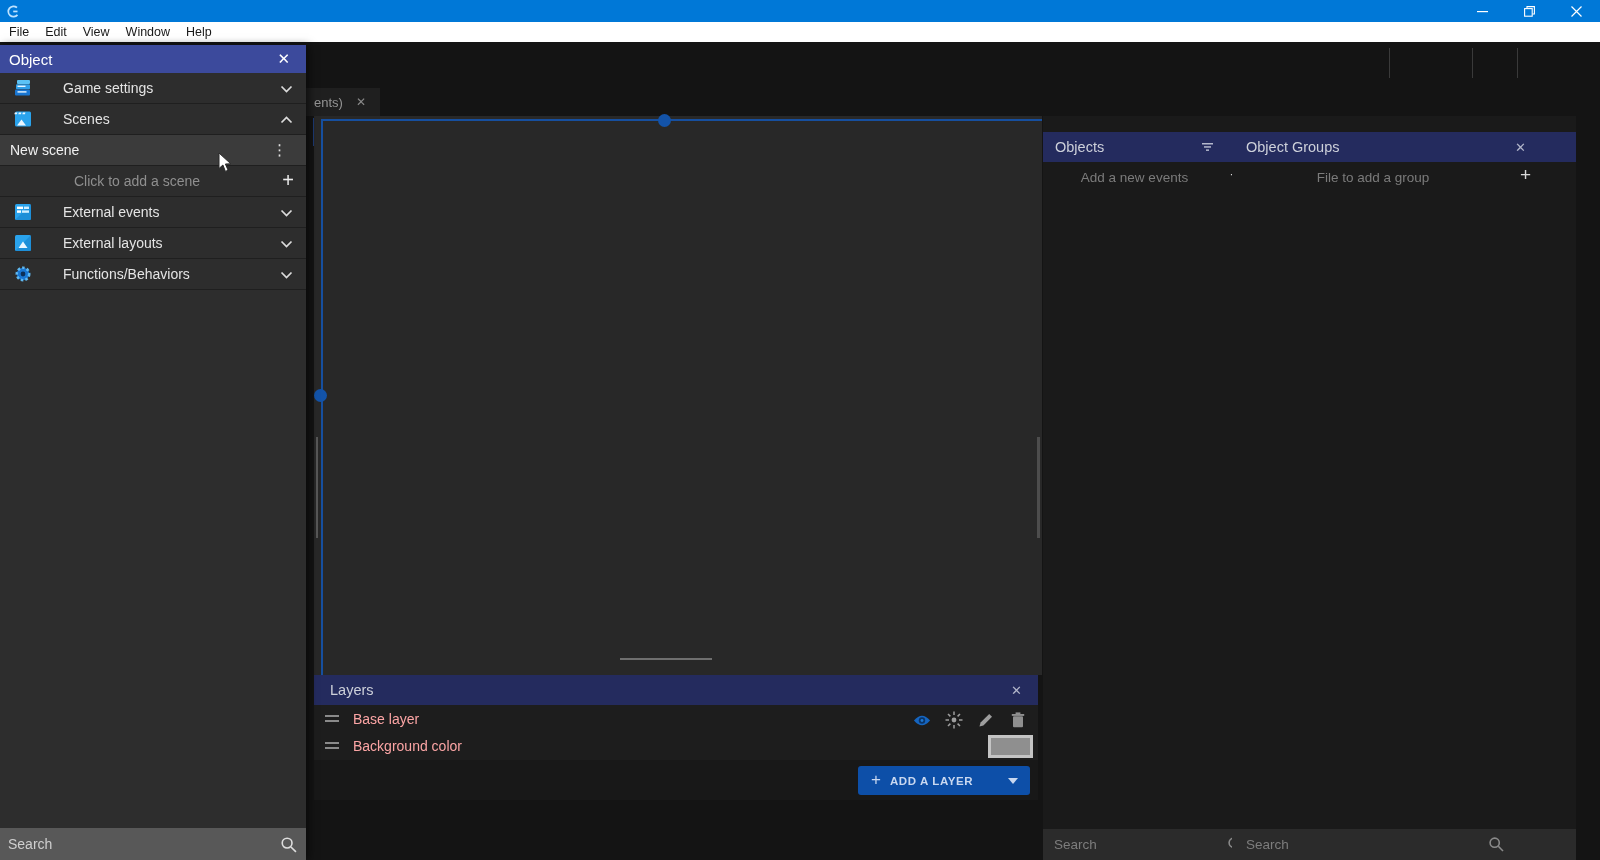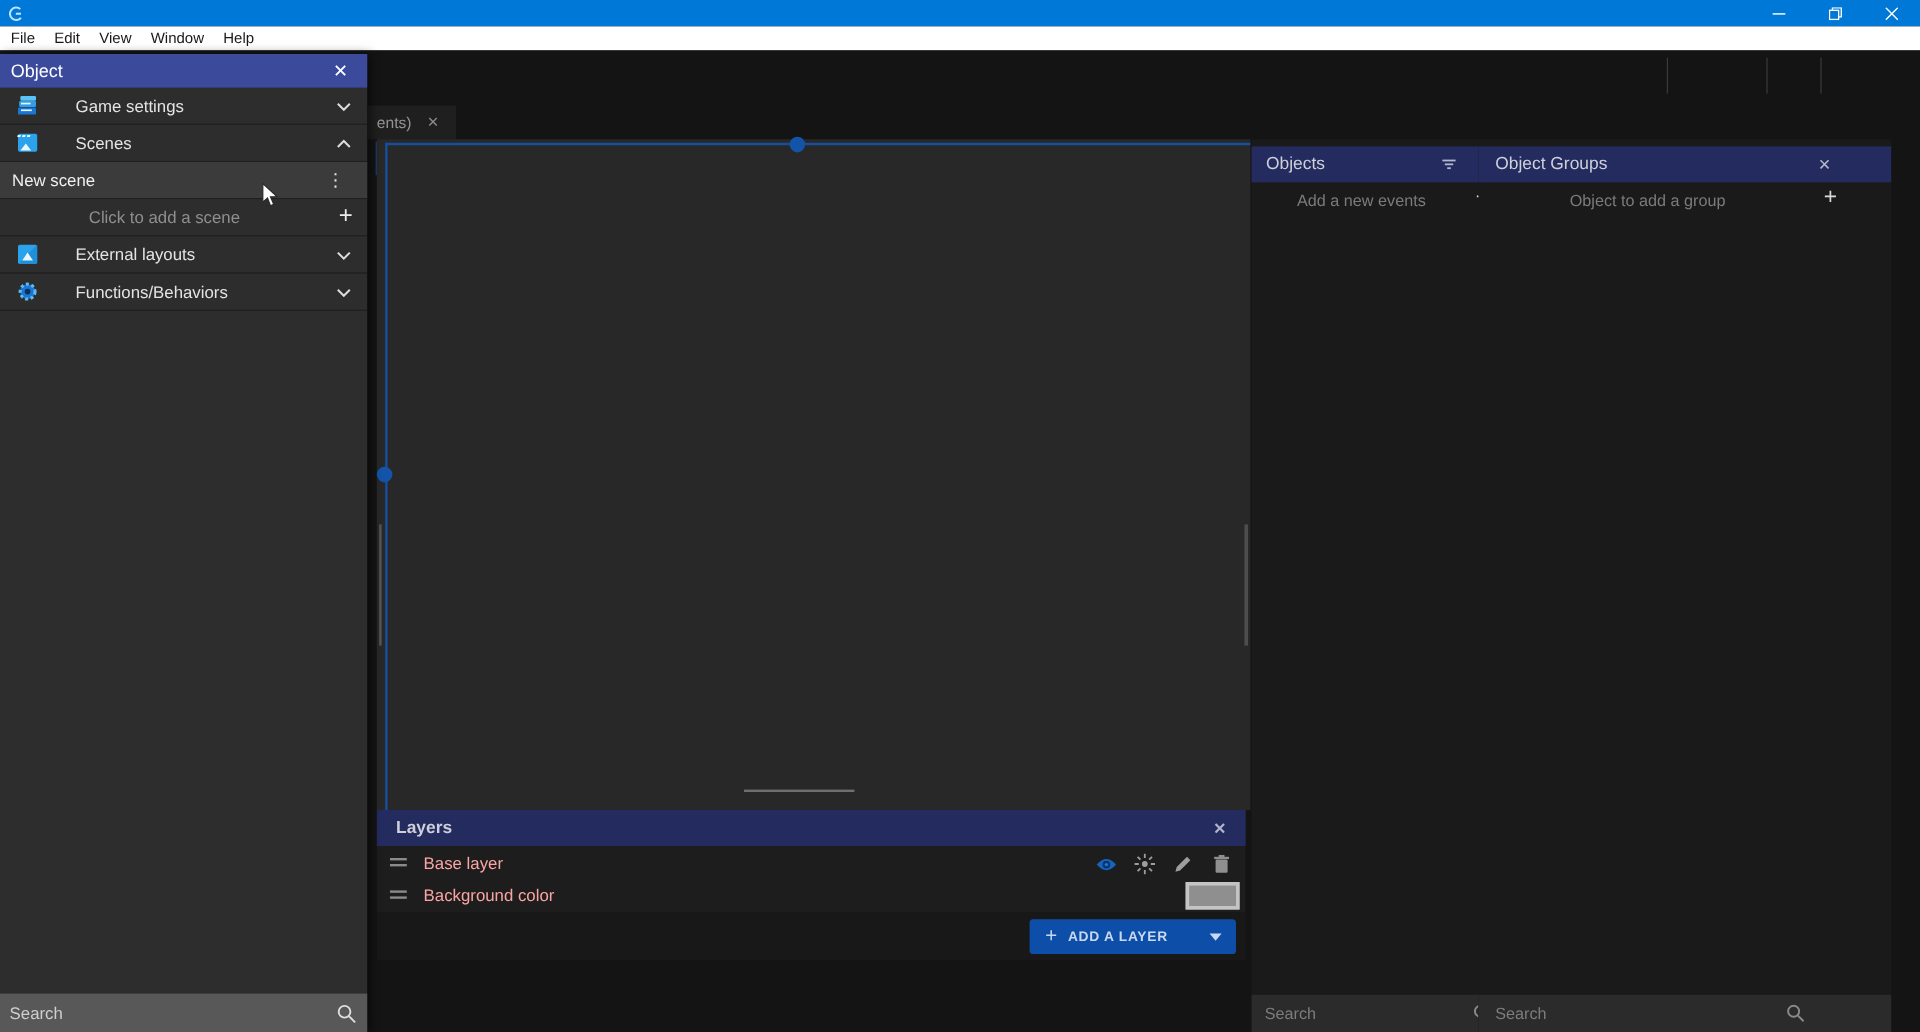--- a/index.html
+++ b/index.html
@@ -39,41 +39,41 @@
   .canvas-drag { position:absolute; left:306px; top:542px; width:92px; height:2px; background:#6f6f6f; }
   .tab-indicator { position:absolute; left:313px; top:76px; width:5px; height:28px; background:#1d3a73; }
 
   
   .dark-header { background:#242b5e; height:30px; display:flex; align-items:center;
                  color:#cdd0da; font-size:14.5px; }
   .hdr-close { color:#b2b6ca; font-size:13px; }
 
   
   .layers-panel { position:absolute; left:314px; top:633px; width:724px; height:125px; background:#1d1d1d; }
-  .layers-panel .dark-header { padding:0 16px;font-weight:bold; }
+  .layers-panel .dark-header { padding:0 16px; }
   .layer-row { height:27px; display:flex; align-items:center; color:#fca5a5; font-size:14px; position:relative; }
   .drag-dots { width:14px; margin-left:11px; display:flex; flex-direction:column; gap:3px; }
   .drag-dots i { display:block; height:2px; background:#8a8a8a; }
   .layer-name { margin-left:14px; }
   .layer-icons { position:absolute; left:599px; top:36px; display:flex; gap:14px; align-items:center; }
   .layer-icons .ic { width:18px; height:18px; display:flex; align-items:center; justify-content:center; }
   .color-swatch { position:absolute; left:674px; top:60px; width:45px; height:23px;
                   background:#8f8f8f; border:3px solid #c4c4c4; }
   .layers-footer { position:absolute; left:0; top:85px; width:724px; height:40px; background:#181818; }
   .add-layer-btn { position:absolute; left:544px; top:91px; width:172px; height:29px; background:#0d4fa8;
                    border-radius:3px; display:flex; align-items:center; color:#c9d8f0; }
   .add-layer-btn .plus { font-size:17px; margin:0 9px 1px 13px; font-weight:400; }
   .add-layer-btn .lbl { font-size:11.5px; font-weight:bold; letter-spacing:.6px; }
   .add-layer-btn .caret-box { margin-left:auto; width:34px; height:100%; display:flex; align-items:center; justify-content:center; }
   .caret-down { width:0; height:0; border-left:5px solid transparent; border-right:5px solid transparent;
                 border-top:6px solid #c9d8f0; }
 
   
   .side-panel { position:absolute; top:74px; height:744px; background:#1a1a1a; }
-  .side-panel .dark-header { margin-top:6px; padding:0 12px; }
+  .side-panel .dark-header { margin-top:16px; padding:0 12px; }
   .add-row { position:relative; height:30px; display:flex; align-items:center; justify-content:center;
              color:#7b7b7b; font-size:13.5px; }
   .row-plus { position:absolute; color:#d9d9d9; font-size:19px; font-weight:400; top:2px; }
   .panel-search { position:absolute; bottom:0; left:0; right:0; height:31px; background:#2b2b2b;
                   display:flex; align-items:center; }
   .panel-search input { background:transparent; border:none; outline:none; color:#b5b5b5;
                         font-size:13.5px; font-family:"Liberation Sans",sans-serif; width:70%; }
   .panel-search input::placeholder { color:#7d7d7d; }
   .search-ic { position:absolute; top:7px; }
 
@@ -252,21 +252,21 @@
       </svg>
     </div>
   </div>
 
   <div class="side-panel" style="left:1232px; width:344px;">
     <div class="dark-header" style="padding:0 14px;">
       <span>Object Groups</span>
       <span class="hdr-close" style="margin-left:auto; margin-right:36px;">✕</span>
     </div>
     <div class="add-row" style="padding-right:62px;">
-      <span>Object to add a group</span>
+      <span>File to add a group</span>
       <span class="row-plus" style="right:45px;">+</span>
     </div>
     <div class="panel-search">
       <input style="margin-left: 14px;" placeholder="Search">
       <svg class="search-ic" style="right:72px;" width="16" height="16" viewBox="0 0 16 16">
         <circle cx="6.7" cy="6.7" r="4.6" fill="none" stroke="#8a8a8a" stroke-width="1.6"></circle>
         <line x1="10.3" y1="10.3" x2="15" y2="15" stroke="#8a8a8a" stroke-width="1.6"></line>
       </svg>
     </div>
   </div>
@@ -310,20 +310,34 @@
     <div class="proj-row scene-row">
       <span style="margin-left:10px;">New scene</span>
       <span class="more">⋮</span>
     </div>
 
     <div class="proj-row addscene-row">
       <span>Click to add a scene</span>
       <span class="row-plus">+</span>
     </div>
 
+    <div class="proj-row">
+      <svg class="proj-ic" viewBox="0 0 20 20">
+        <rect x="2" y="2" width="16" height="16" rx="1.5" fill="#2aa3ec"></rect>
+        <path d="M2 18 L18 2 L18 18 Z" fill="#1480c8" opacity="0.55"></path>
+        <rect x="4" y="4.6" width="6" height="2.4" fill="#ffffff"></rect>
+        <rect x="11" y="4.6" width="5" height="2.4" fill="#cfeeff"></rect>
+        <rect x="4" y="8.4" width="4" height="2.4" fill="#ffffff"></rect>
+        <rect x="9" y="8.4" width="7" height="2.4" fill="#cfeeff"></rect>
+      </svg>
+      <span class="proj-label">External events</span>
+      <svg class="chev" width="13" height="8" viewBox="0 0 13 8">
+        <polyline points="1.5,1.5 6.5,6.5 11.5,1.5" fill="none" stroke="#dcdcdc" stroke-width="1.7"></polyline>
+      </svg>
+    </div>
 
     <div class="proj-row">
       <svg class="proj-ic" viewBox="0 0 20 20">
         <rect x="2" y="2" width="16" height="16" rx="1.5" fill="#2aa3ec"></rect>
         <path d="M2 18 L18 2 L18 18 Z" fill="#1480c8" opacity="0.55"></path>
         <path d="M5.5 15 L10 8.5 L14.5 15 Z" fill="#eaf6ff"></path>
       </svg>
       <span class="proj-label">External layouts</span>
       <svg class="chev" width="13" height="8" viewBox="0 0 13 8">
         <polyline points="1.5,1.5 6.5,6.5 11.5,1.5" fill="none" stroke="#dcdcdc" stroke-width="1.7"></polyline>

